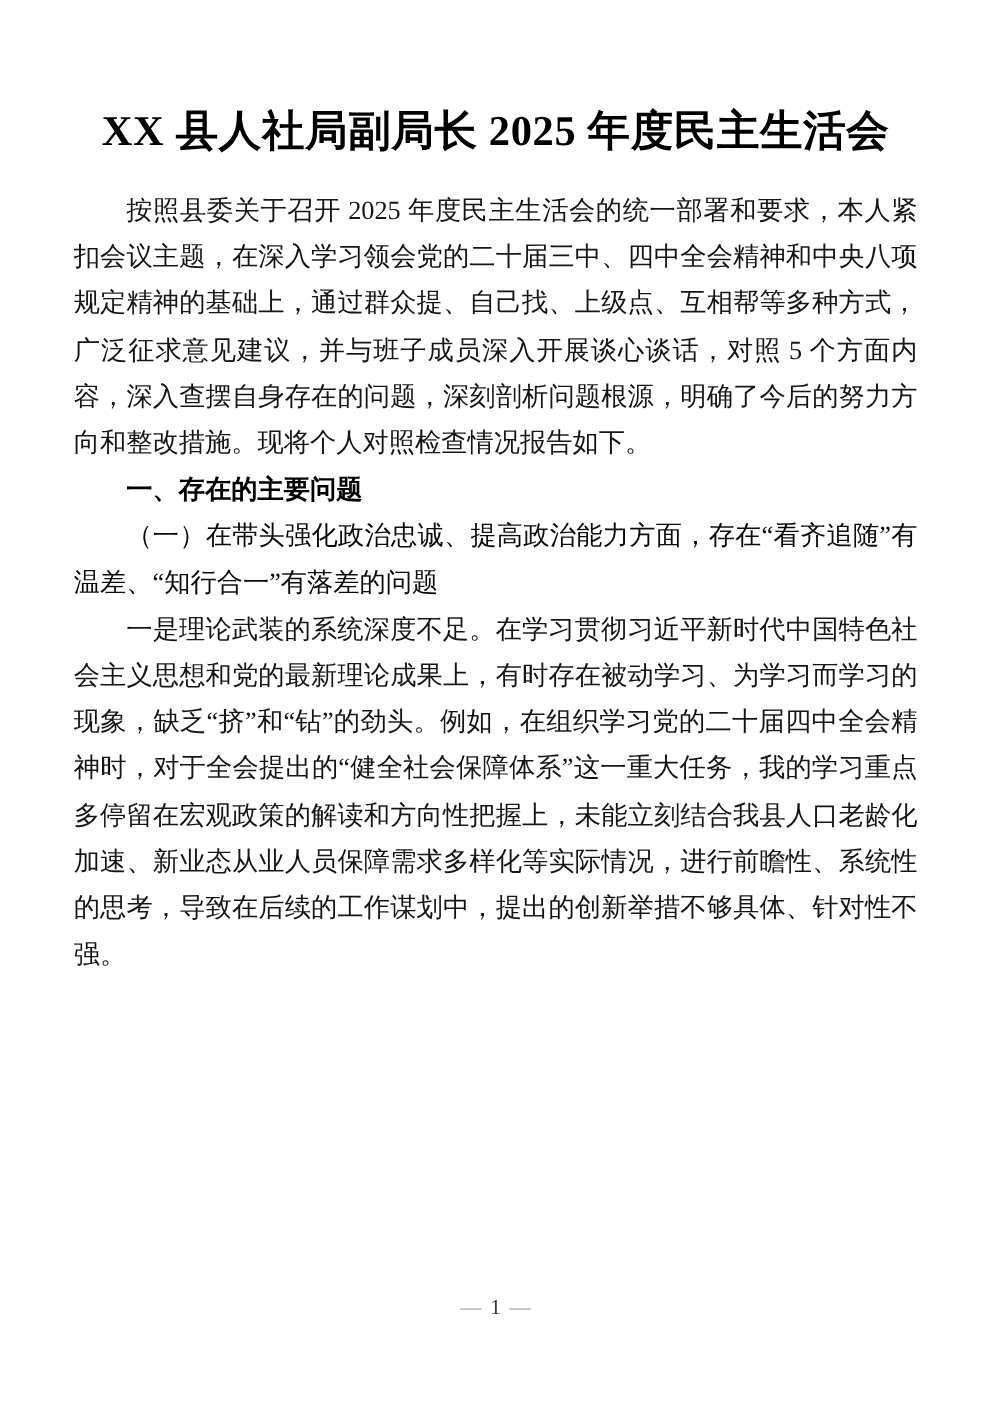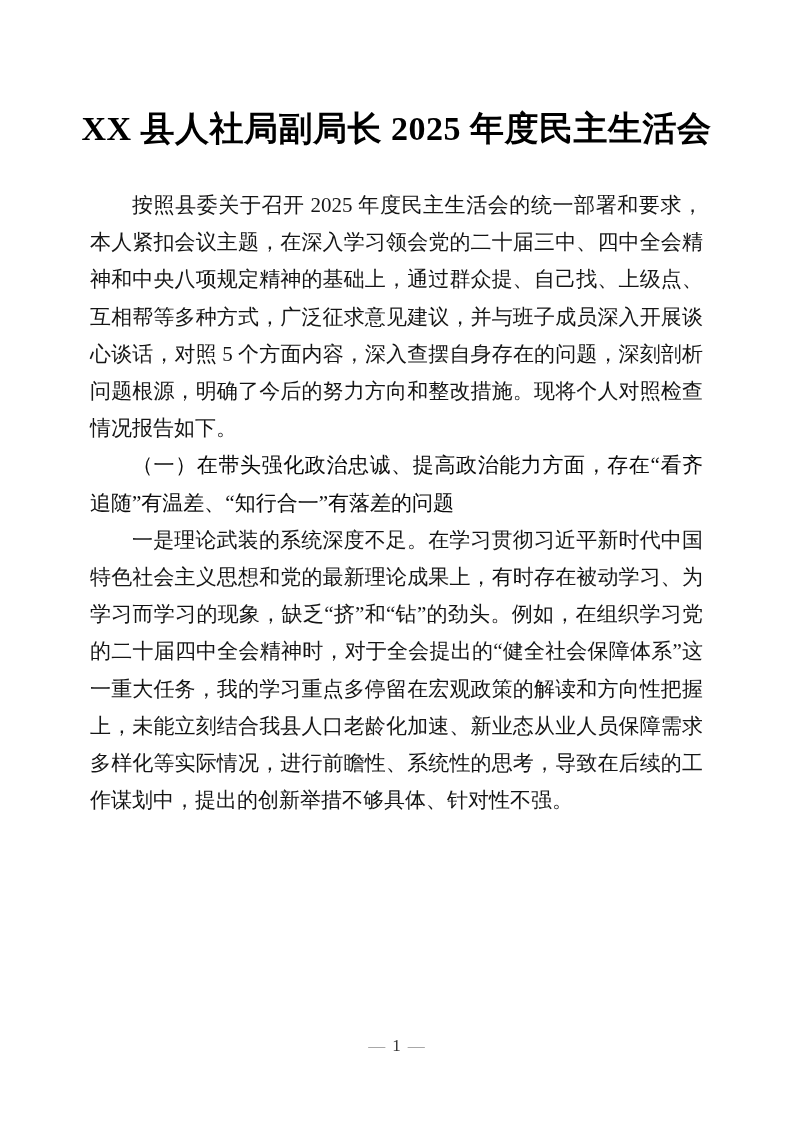--- a/index.html
+++ b/index.html
@@ -11,33 +11,33 @@
     position: relative;
     width: 793px;
     height: 1122px;
     background: #ffffff;
     overflow: hidden;
     font-family: "Liberation Serif", serif;
     color: #000000;
   }
   .doc-title {
     margin: 0;
-    padding-top: 104px;
+    padding-top: 81px;
     text-align: center;
     font-size: 34px;
     line-height: 50px;
     font-weight: 700;
     letter-spacing: 0.5px;
     color: #000000;
     font-family: "Liberation Serif", serif;
   }
   .title-line { display: block; }
   .doc-body {
-    margin-top: 33px;
-    padding: 0 90px;
+    margin-top: 19px;
+    padding: 0 59px;
     font-size: 21px;
     line-height: 37.2px;
     color: #151515;
     text-align: justify;
     text-justify: inter-ideograph;
   }
   .para,
   .section-heading,
   .subsection-heading {
     margin: 0;
@@ -80,20 +80,21 @@
 <div class="page">
 
   <h1 class="doc-title">
     <span class="title-line">XX 县人社局副局长 2025 年度民主生活会</span>
   </h1>
 
   <div class="doc-body">
 
     <p class="para">按照县委关于召开 2025 年度民主生活会的统一部署和要求，本人紧扣会议主题，在深入学习领会党的二十届三中、四中全会精神和中央八项规定精神的基础上，通过群众提、自己找、上级点、互相帮等多种方式，广泛征求意见建议，并与班子成员深入开展谈心谈话，对照 5 个方面内容，深入查摆自身存在的问题，深刻剖析问题根源，明确了今后的努力方向和整改措施。现将个人对照检查情况报告如下。</p>
 
+    <h2 class="section-heading">一、存在的主要问题</h2>
 
     <h3 class="subsection-heading">（一）在带头强化政治忠诚、提高政治能力方面，存在“看齐追随”有温差、“知行合一”有落差的问题</h3>
 
     <p class="para"><strong class="lead">一是</strong><span>理论武装的系统深度不足。在学习贯彻习近平新时代中国特色社会主义思想和党的最新理论成果上，有时存在被动学习、为学习而学习的现象，缺乏“挤”和“钻”的劲头。例如，在组织学习党的二十届四中全会精神时，对于全会提出的“健全社会保障体系”这一重大任务，我的学习重点多停留在宏观政策的解读和方向性把握上，未能立刻结合我县人口老龄化加速、新业态从业人员保障需求多样化等实际情况，进行前瞻性、系统性的思考，导致在后续的工作谋划中，提出的创新举措不够具体、针对性不强。</span></p>
 
 
   </div>
 
   <div class="page-footer">
     <span class="footer-dash">—</span><span class="footer-page-number">1</span><span class="footer-dash">—</span>

